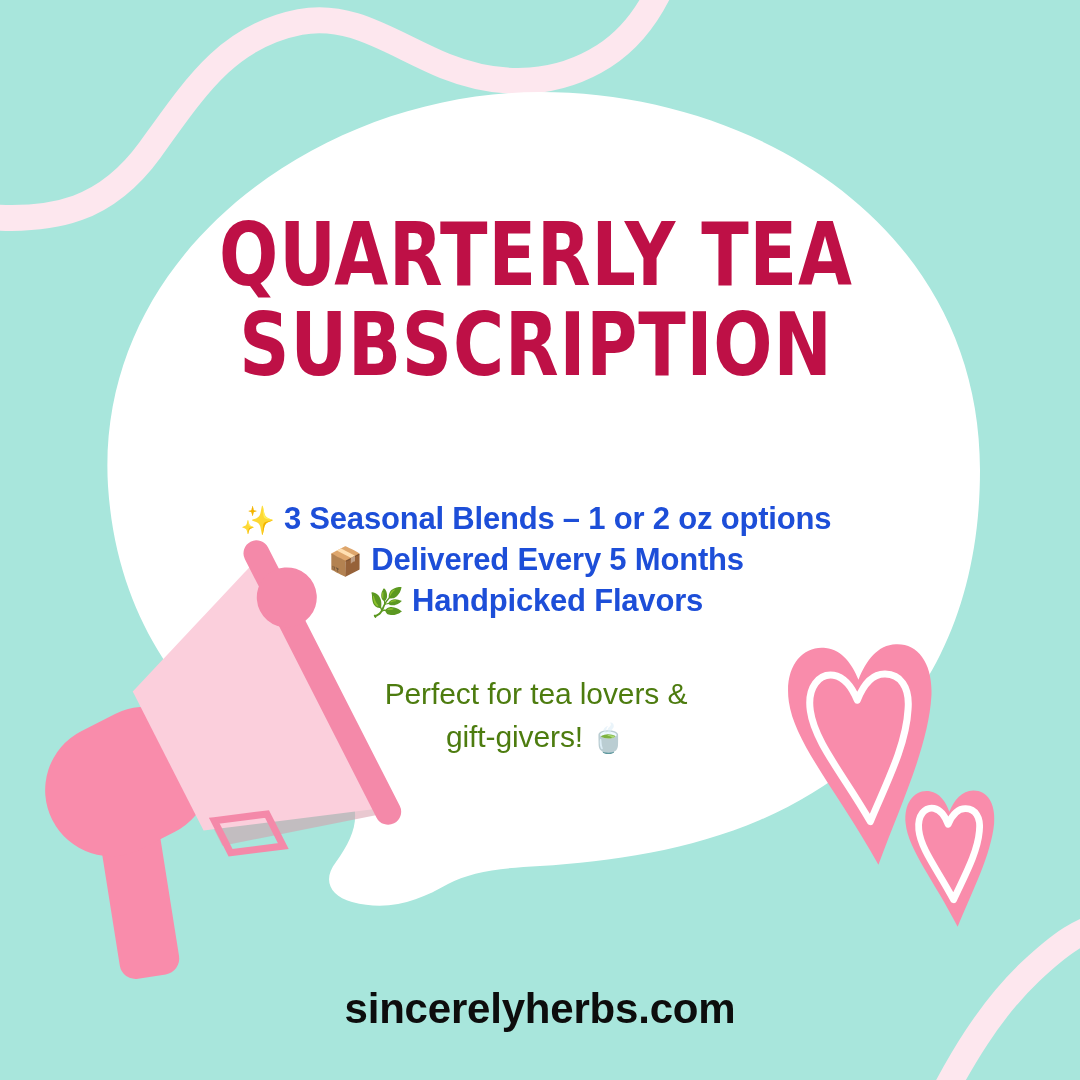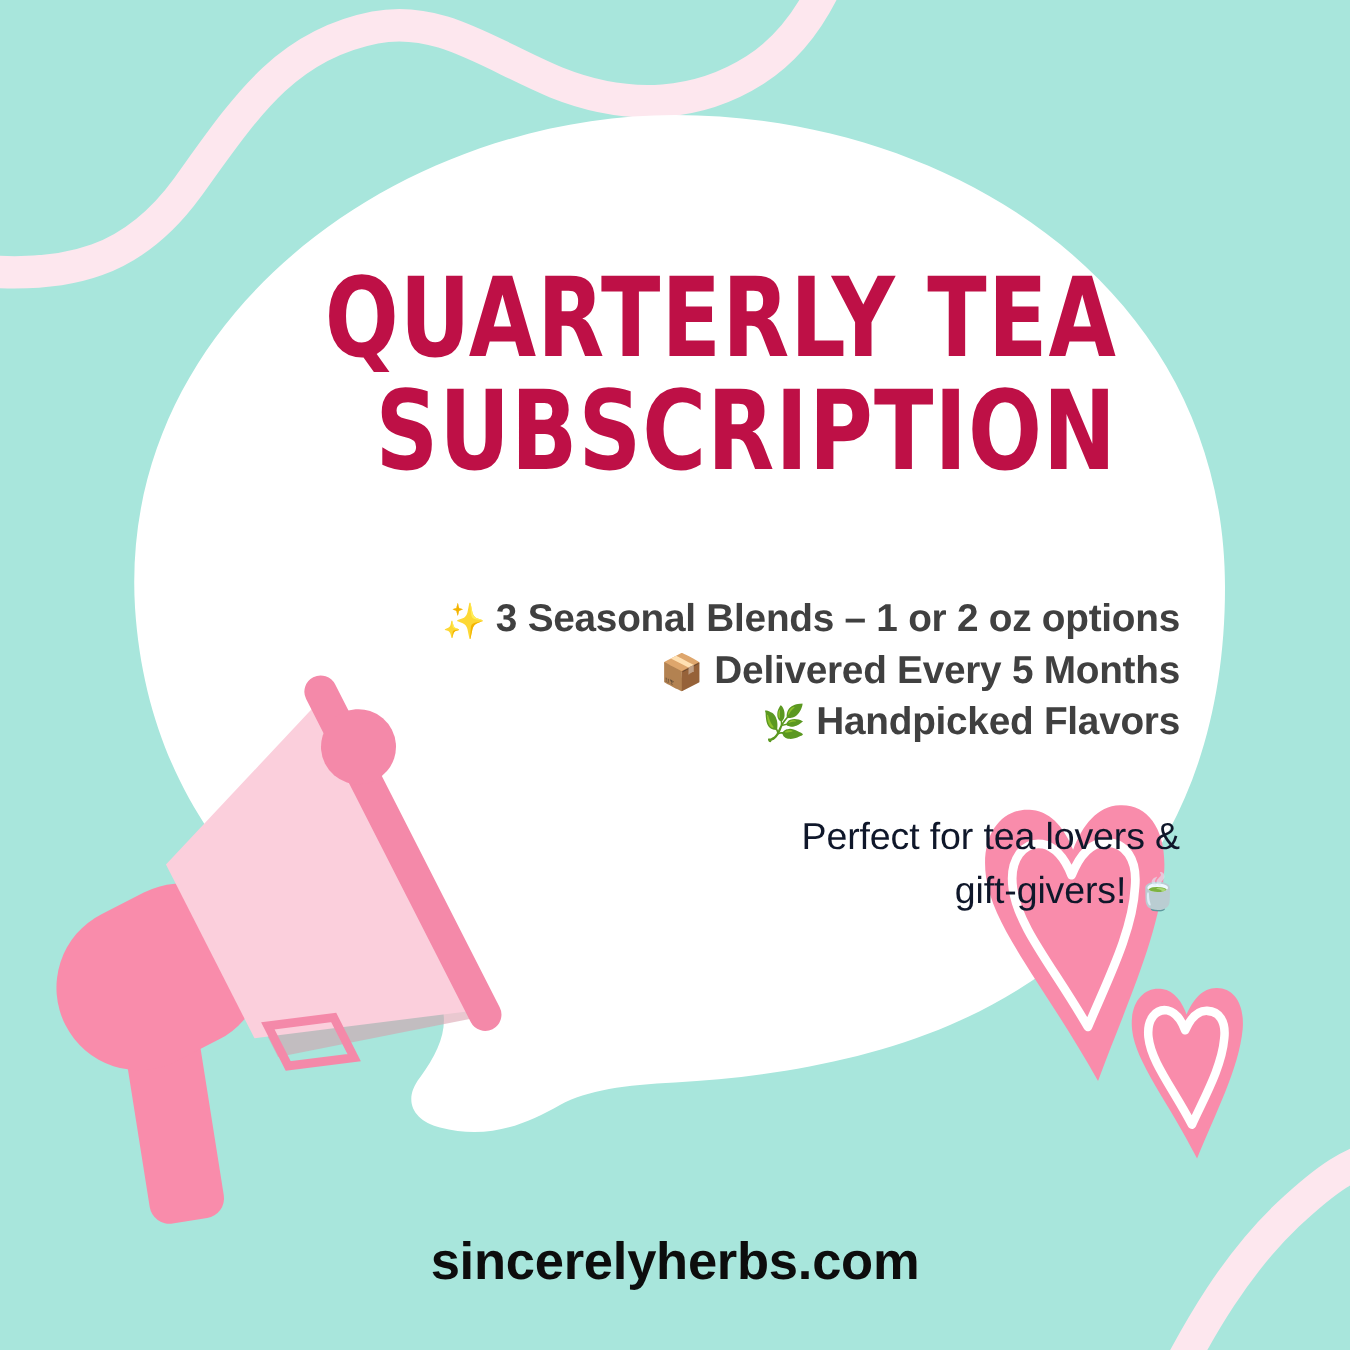--- a/index.html
+++ b/index.html
@@ -19,58 +19,58 @@
     position: absolute;
     top: 0; left: 0;
     width: 1080px;
     height: 1080px;
   }
   #bg-svg, #bubble-svg, #mega-svg, #hearts-svg { pointer-events: none; }
 
   
   #content {
     position: absolute;
-    left: 104px;
+    left: 116px;
     top: 210px;
     width: 840px;
-    text-align: right;
+    text-align: center;
   }
   #title {
     color: #BE1046;
     font-family: "DejaVu Sans Condensed", "Liberation Sans Narrow", "Liberation Sans", sans-serif;
     font-weight: 700;
     font-size: 88px;
     line-height: 1.02;
     letter-spacing: 1px;
     text-transform: uppercase;
     transform: scaleX(0.88);
     transform-origin: center top;
     margin: 0;
   }
   #title .tline { display: block; white-space: nowrap; }
 
   #features {
-    margin-top: 84px;
-    color: #404040;
+    margin-top: 108px;
+    color: #1d4ed8;
     font-weight: 700;
     font-size: 31px;
     line-height: 1.33;
     letter-spacing: -0.2px;
   }
   #features .feature-row { display: block; white-space: nowrap; }
   .emoji {
     font-family: "DejaVu Sans", sans-serif;
     font-weight: 400;
     font-size: 28px;
     vertical-align: -1px;
   }
 
   #tagline {
     margin-top: 52px;
-    color: #0f172a;
+    color: #4d7c0f;
     font-weight: 400;
     font-size: 30px;
     line-height: 1.42;
     letter-spacing: -0.1px;
   }
   #tagline .tag-row { display: block; white-space: nowrap; }
 
   
   #footer-url {
     position: absolute;

